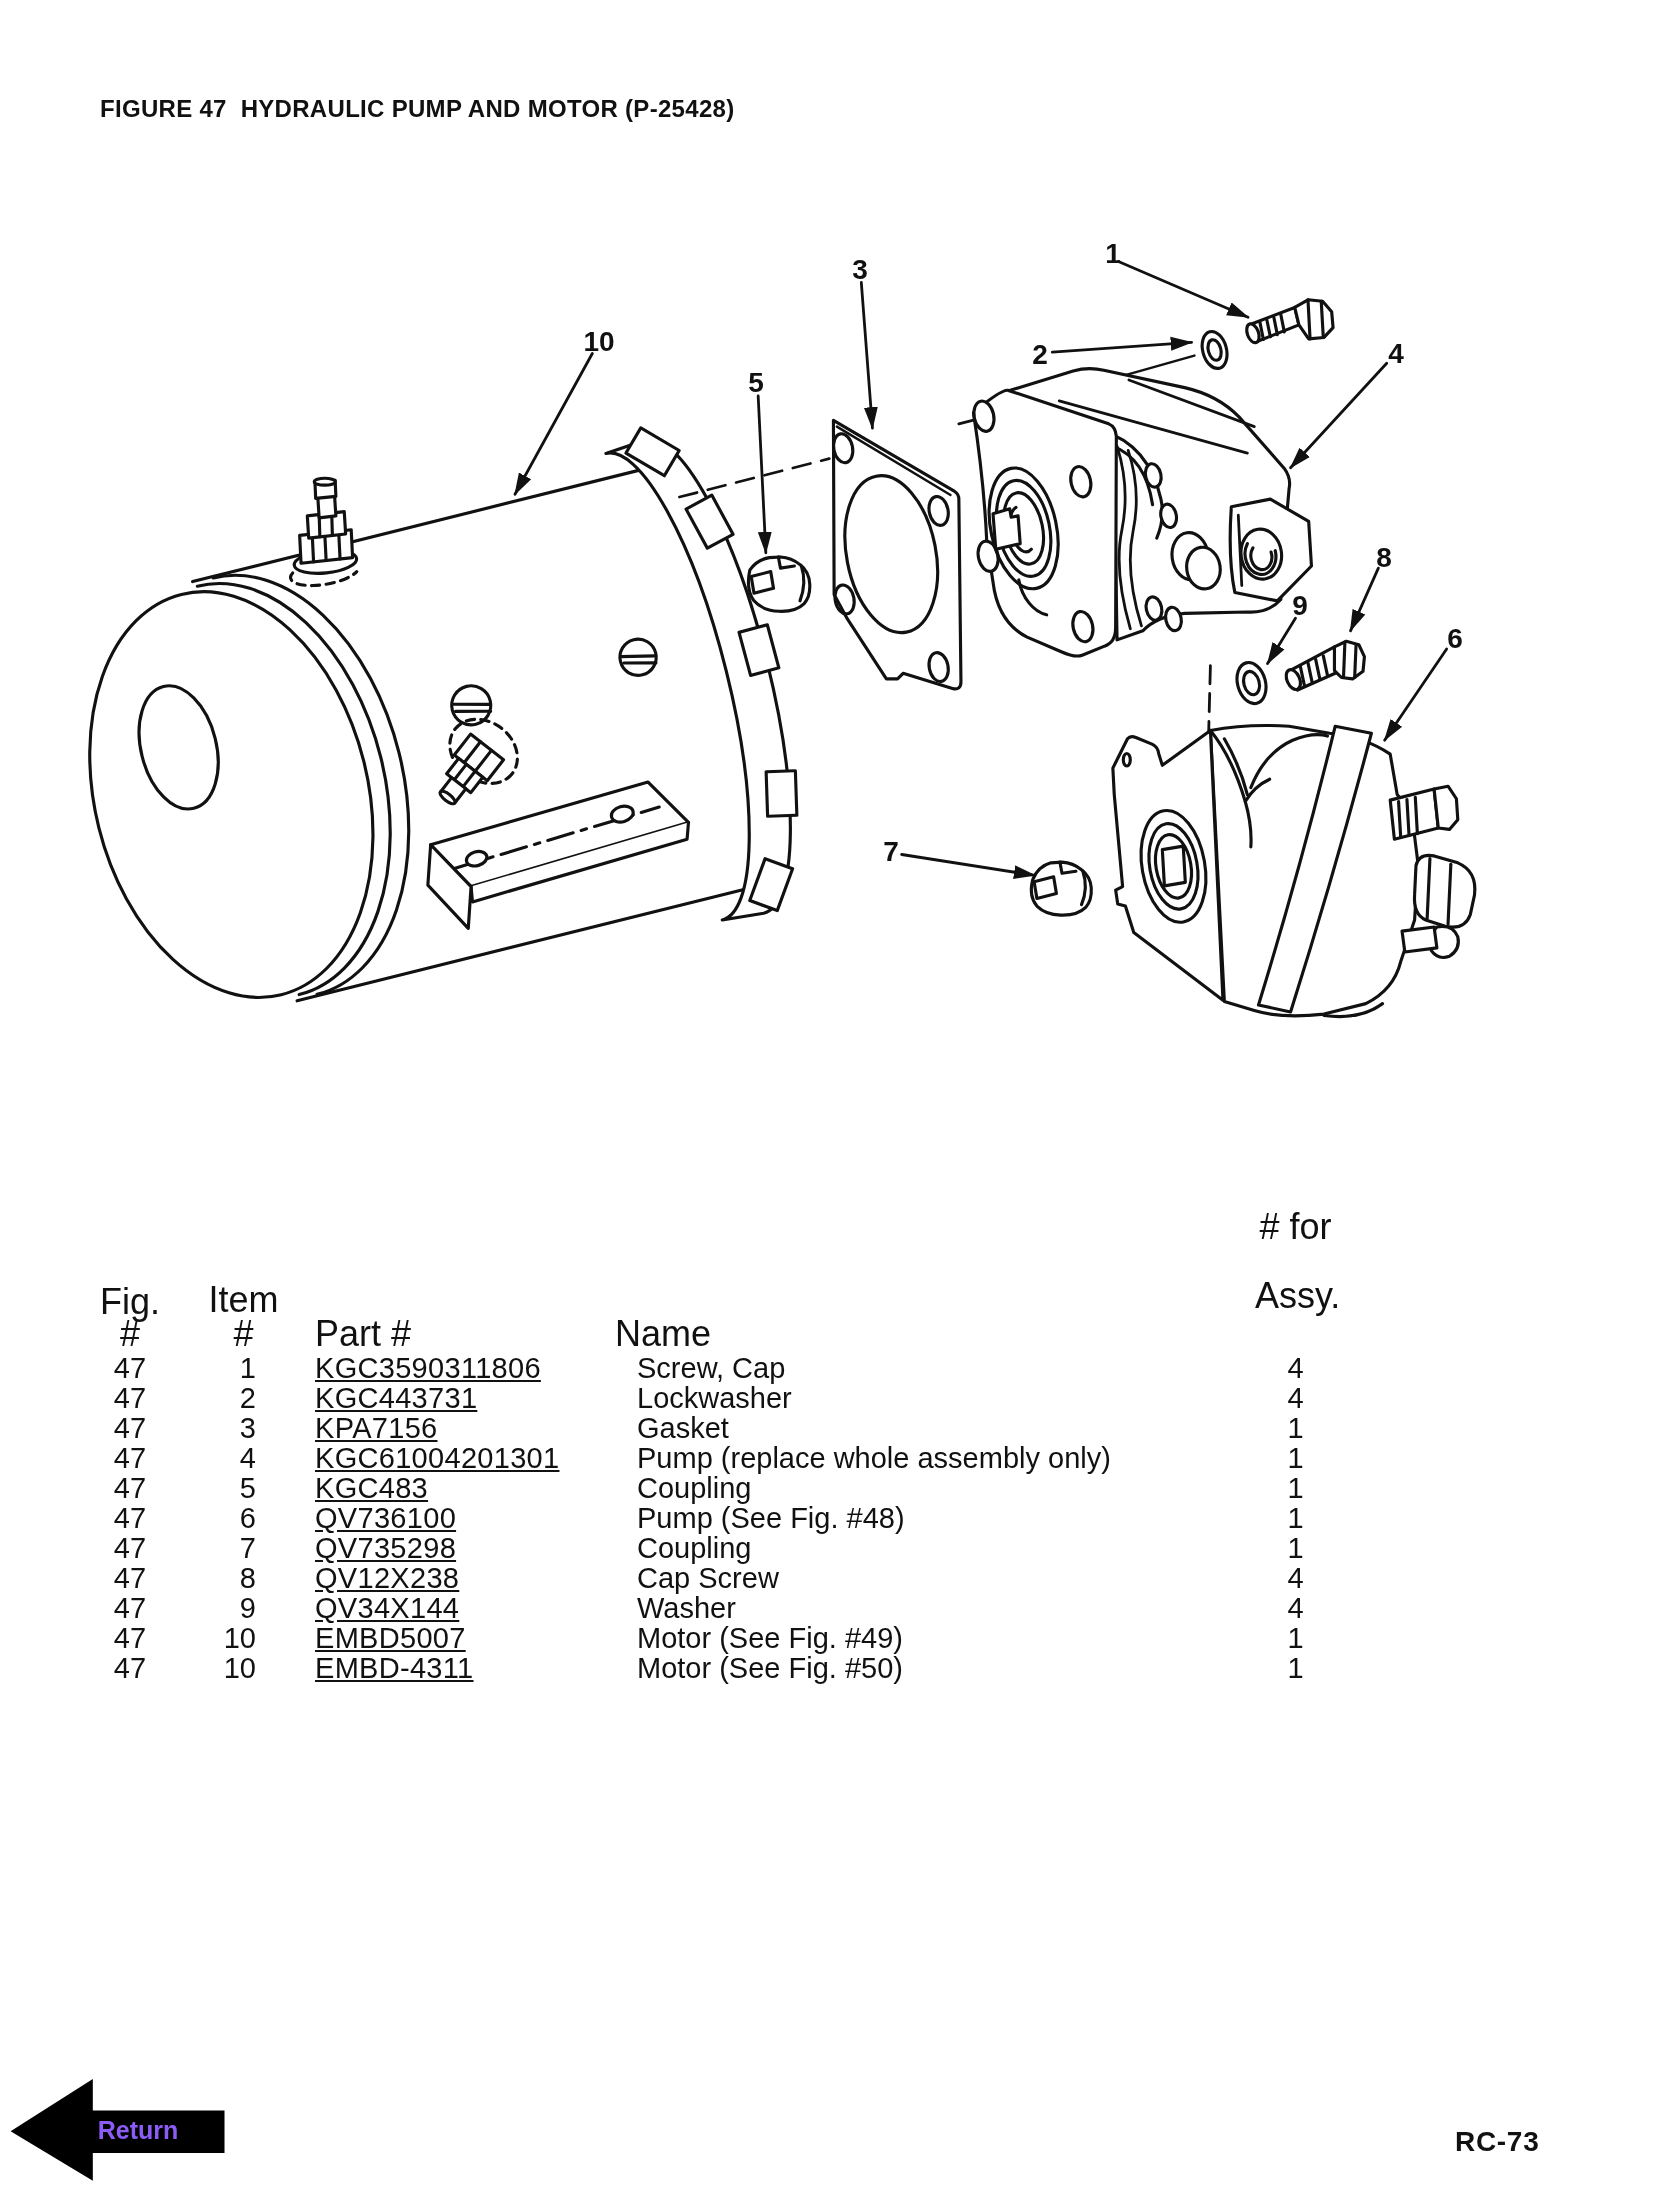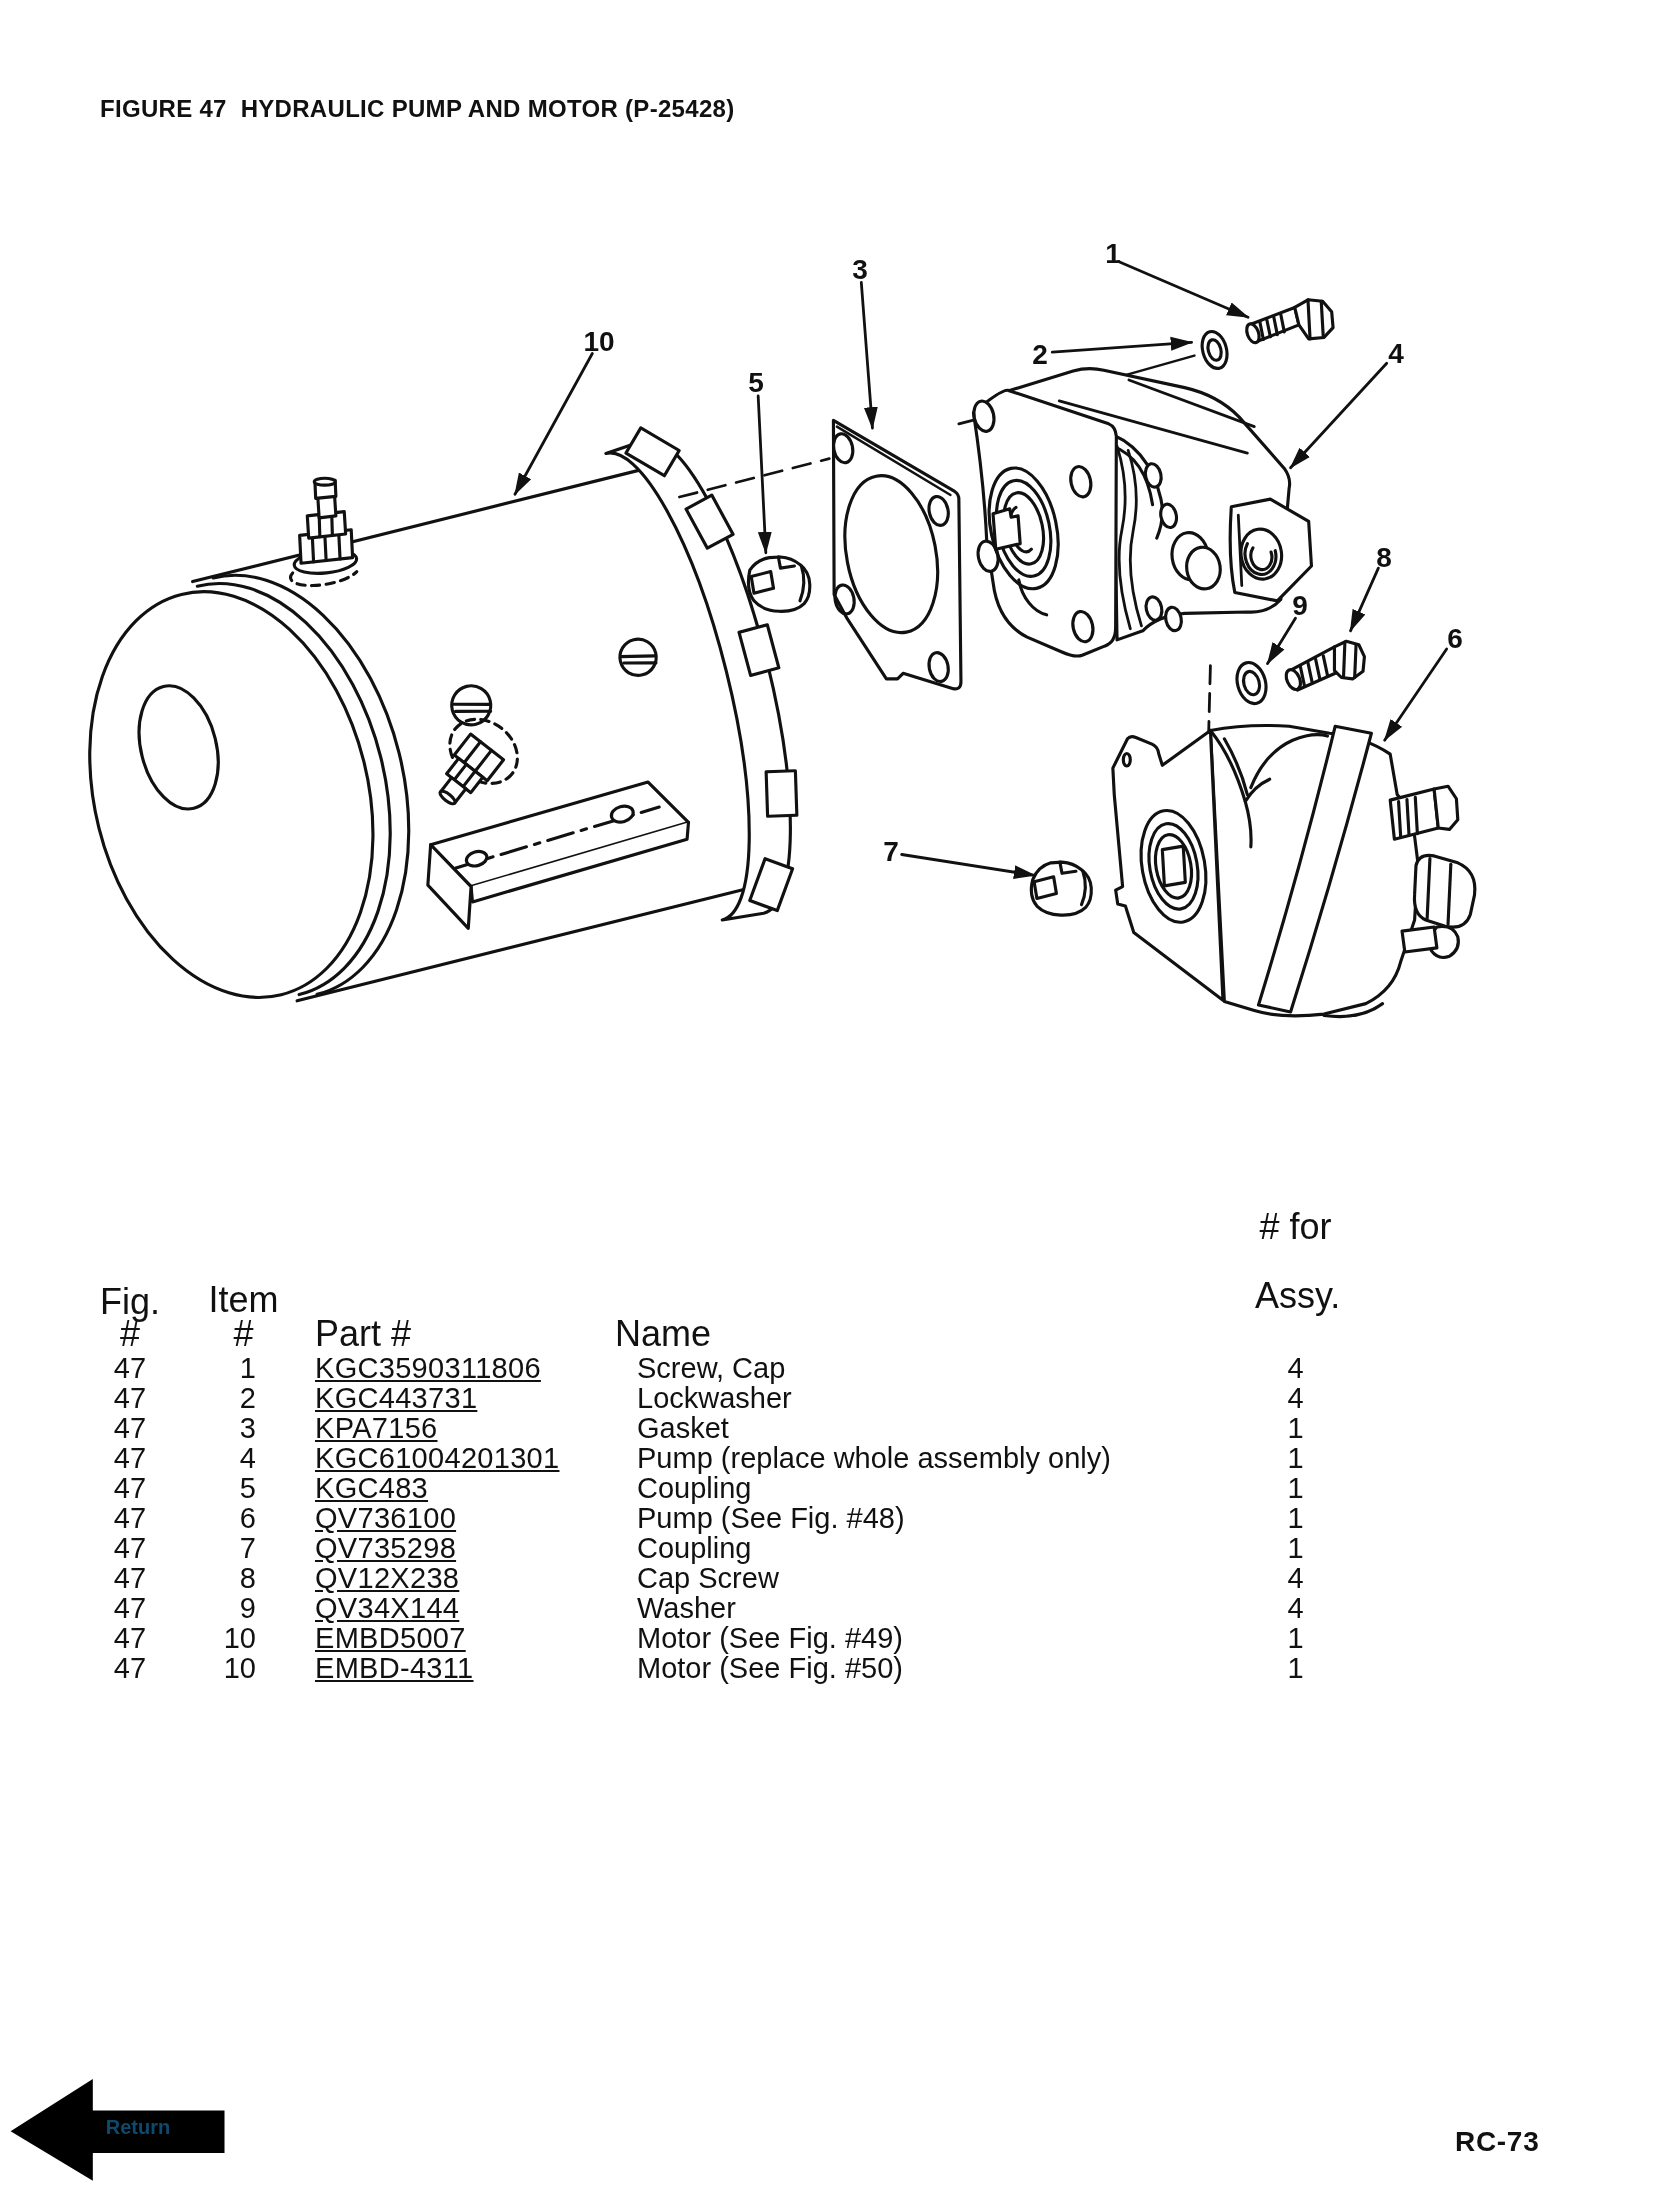--- a/index.html
+++ b/index.html
@@ -12,21 +12,21 @@
   .th{position:absolute;font-size:36px;font-weight:normal;}
   .th.center{text-align:center;}
   #tbody{position:absolute;left:0;top:1353px;width:1662px;}
   .trow{position:relative;height:30px;}
   .cell{position:absolute;font-size:29px;line-height:30px;white-space:pre;}
   .c-fig{left:91px;width:78px;text-align:center;}
   .c-item{left:174px;width:82px;text-align:right;}
   .c-part{left:315px;letter-spacing:0.3px;text-decoration:underline;}
   .c-name{left:637px;}
   .c-qty{left:1255px;width:81px;text-align:center;}
-  #return-label{left:82px;top:2116px;width:112px;text-align:center;font-size:20px;font-weight:bold;color:#0c4a6e;}
+  #return-label{left:82px;top:2116px;width:112px;text-align:center;font-size:25px;font-weight:bold;color:#8b5cf6;}
   #page-number{left:1455px;top:2126px;font-size:28px;font-weight:bold;letter-spacing:0.7px;}
 </style>
 </head>
 <body>
 
 <div class="abs" id="page-title">FIGURE 47  HYDRAULIC PUMP AND MOTOR (P-25428)</div>
 
 <svg class="abs" id="diagram-svg" viewBox="0 0 2408 3148" fill="none" stroke="#111" stroke-width="4.5" stroke-linecap="round" stroke-linejoin="round">
   <defs>
     <marker id="ah" markerWidth="34" markerHeight="22" refX="30" refY="11" orient="auto" markerUnits="userSpaceOnUse">

